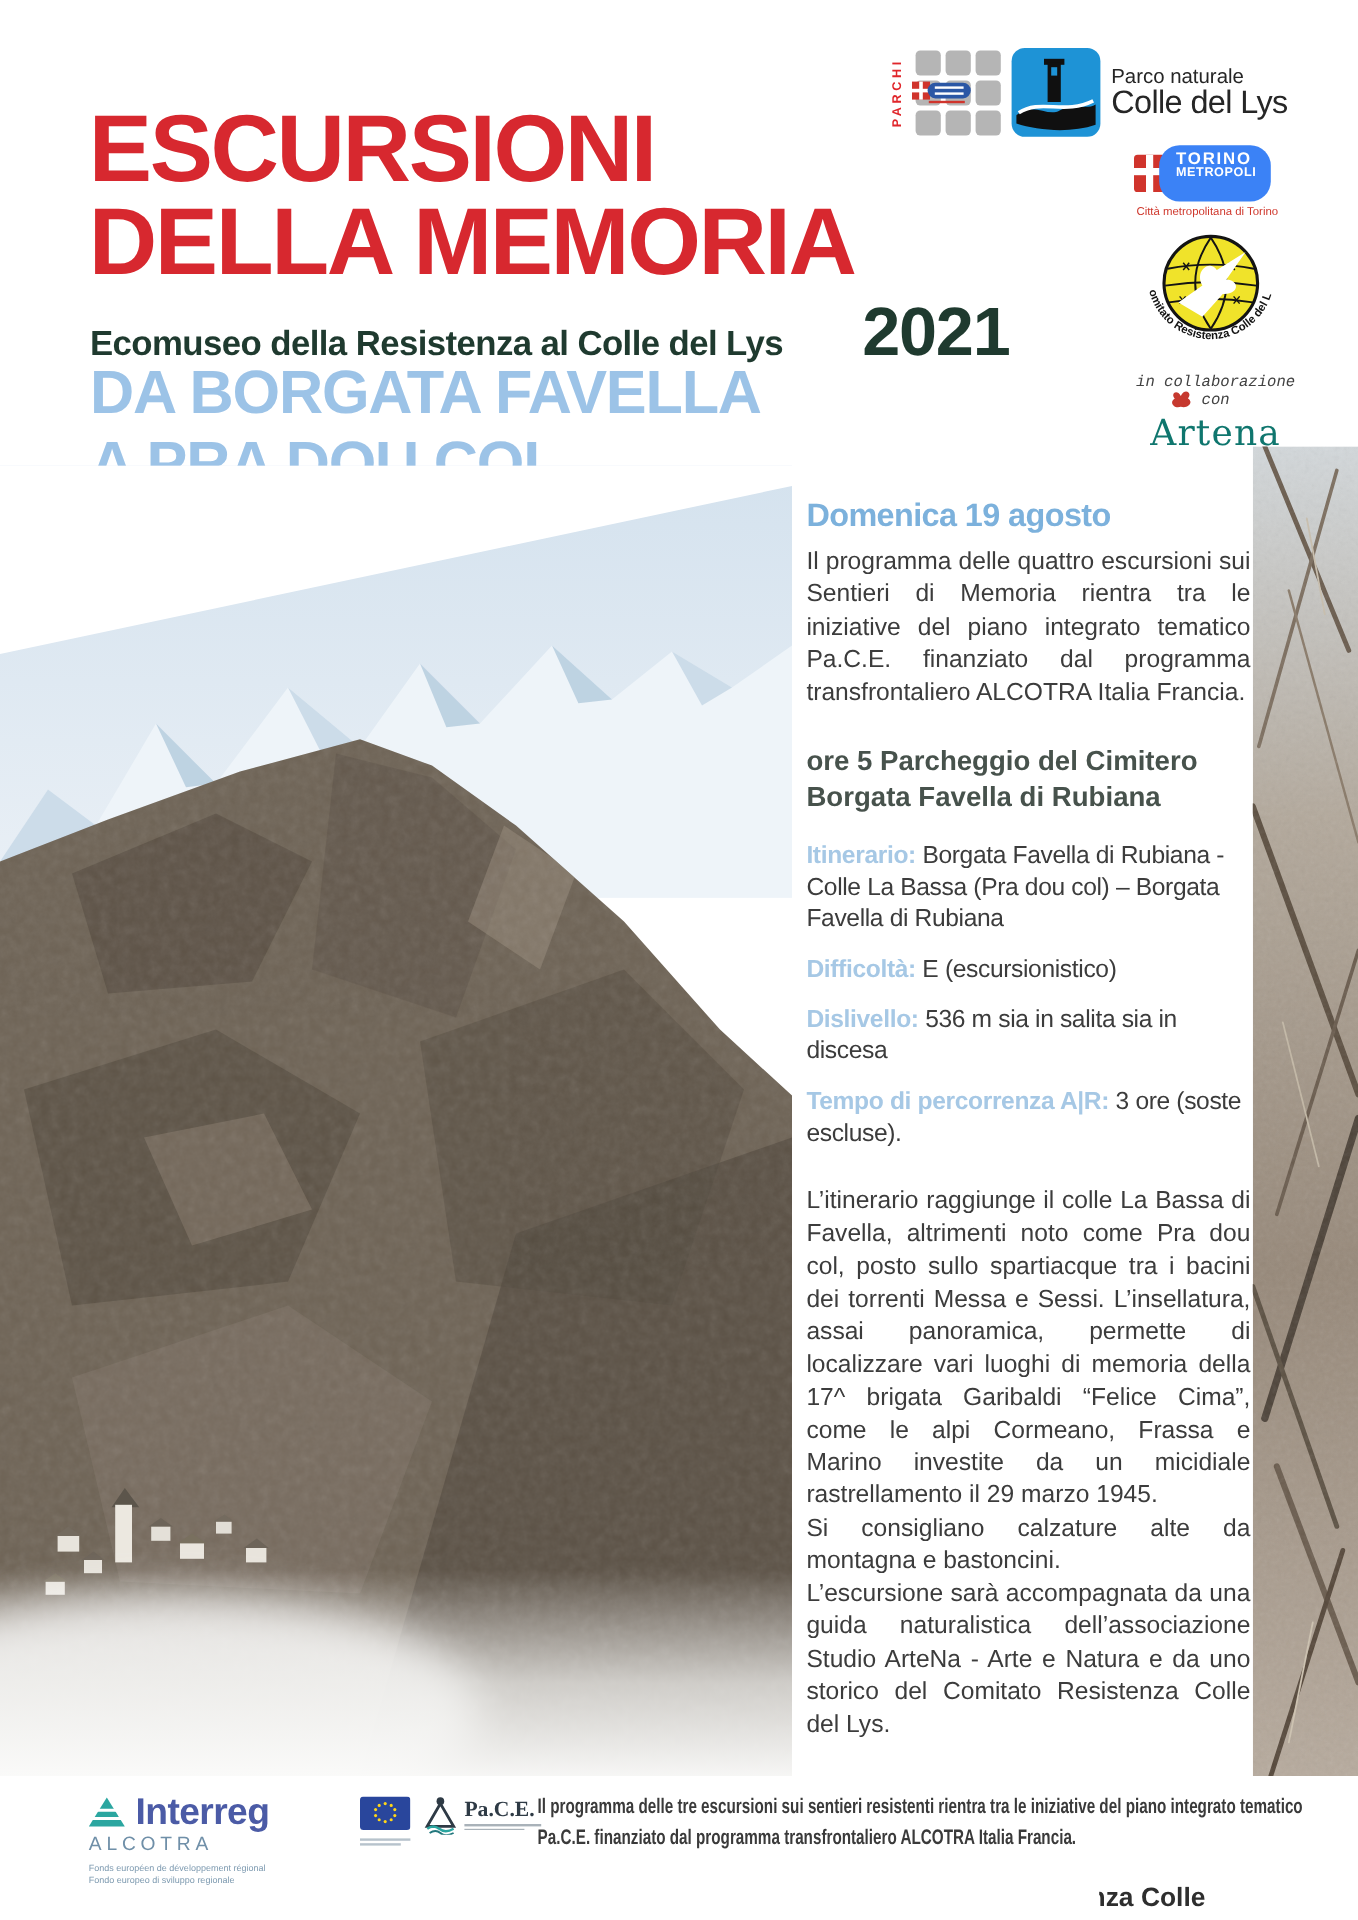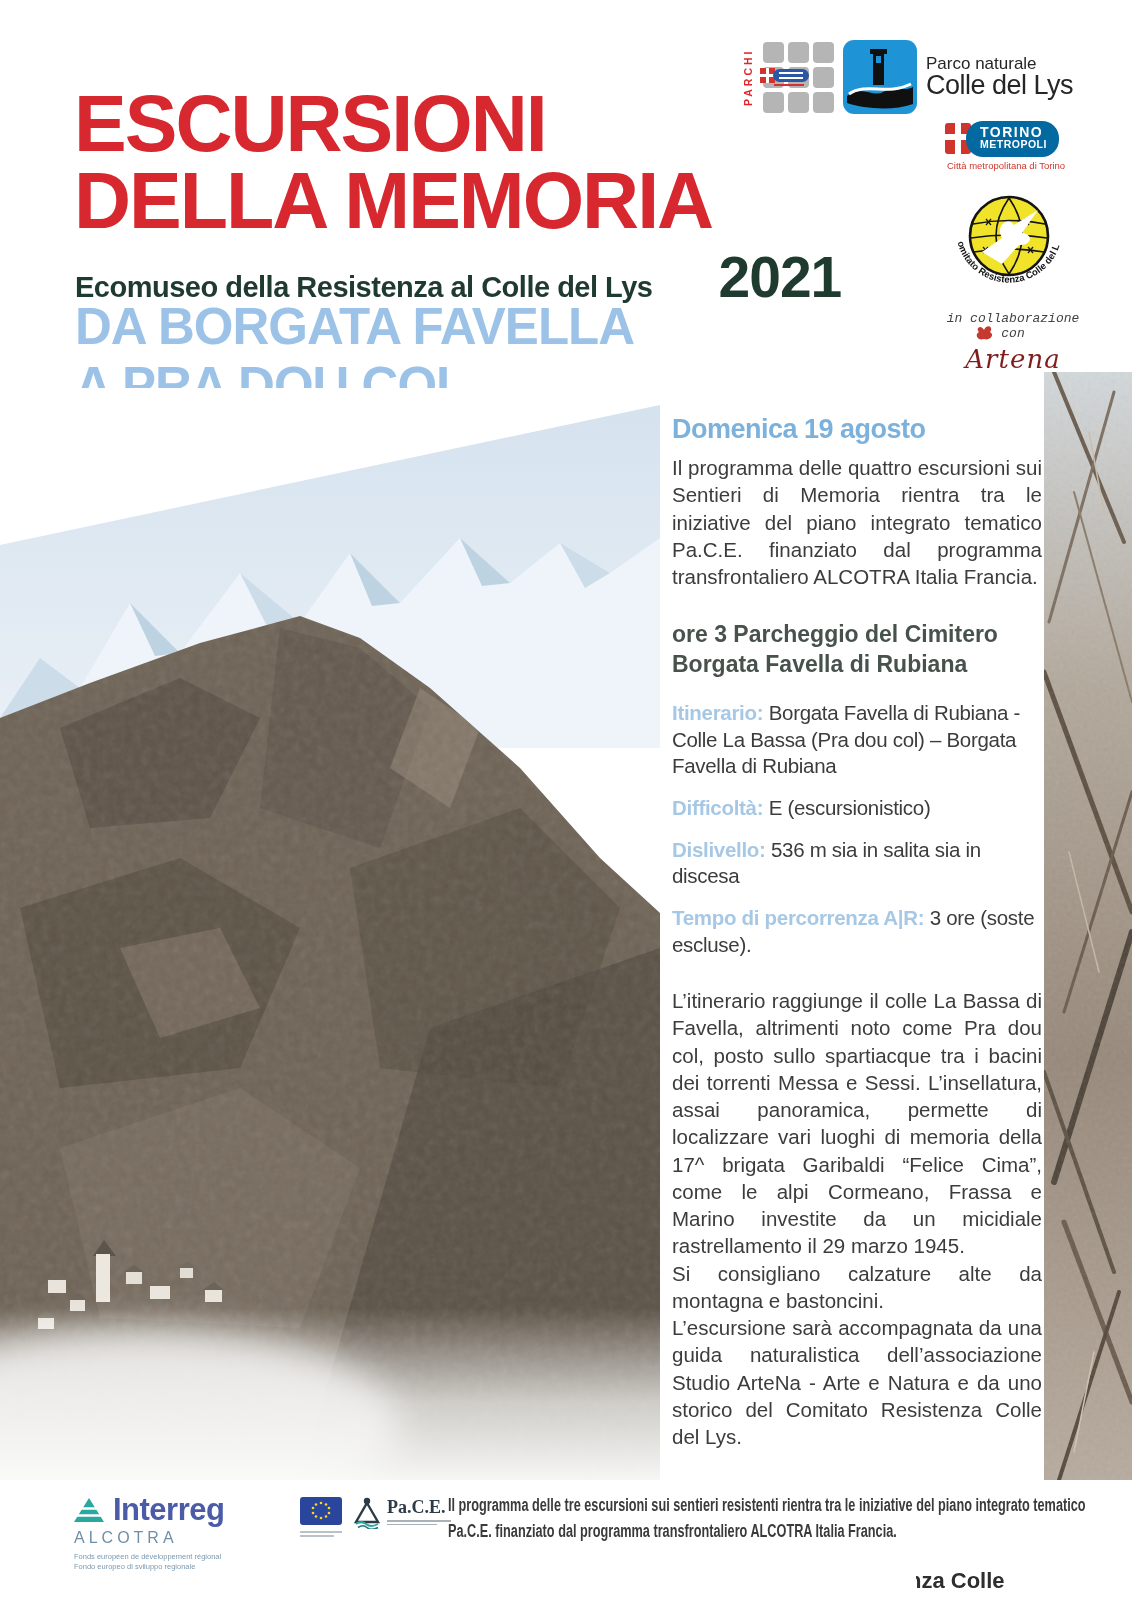--- a/index.html
+++ b/index.html
@@ -36,33 +36,33 @@
     background:#2b57a5; border-radius:7px; }
   .mini-pill i { position:absolute; left:6px; height:2px; width:24px; background:#fff; }
   .mini-bar { position:absolute; left:14px; top:16px; width:30px; height:2px; background:#d0342c; }
   .parco-blue { width:74px; height:74px; background:#1e93d6; border-radius:11px; flex:0 0 auto; }
   .parco-text { line-height:1.02; color:#262626; }
   .parco-text .l1 { font-size:17px; }
   .parco-text .l2 { font-size:27px; letter-spacing:-0.5px; }
 
   .torino-logo { position:absolute; left:944px; top:121px; }
   .torino-row { display:flex; align-items:center; }
-  .torino-pill { margin-left:-6px; background:#0369a1; border-radius:17px;
-    padding:4px 12px 7px 14px; color:#fff; line-height:1.0; }
+  .torino-pill { margin-left:-6px; background:#3b82f6; border-radius:17px;
+    padding:4px 12px 18px 14px; color:#fff; line-height:1.0; }
   .torino-pill .t1 { font-size:14px; font-weight:bold; letter-spacing:1.5px; }
   .torino-pill .t2 { font-size:10.5px; font-weight:bold; letter-spacing:0.5px; }
   .torino-caption { color:#cf372c; font-size:9.5px; margin-top:3px; margin-left:3px; }
 
   .comitato-logo { position:absolute; left:950px; top:188px; }
   .artena-block { position:absolute; left:938px; top:311px; width:150px; text-align:center; }
   .artena-pre { font-family:Liberation Mono, monospace; font-style:italic;
     font-size:13px; color:#424242; }
   .artena-name { position:relative; display:inline-block; margin-top:3px;
-    font-family:"DejaVu Serif", serif; font-style:italic; font-size:26px;
-    color:#7f1d1d; letter-spacing:1px; }
+    font-family:"DejaVu Serif", serif; font-size:30px;
+    color:#0f766e; letter-spacing:1px; }
   .artena-bfly { position:absolute; top:-11px; left:36px; }
 
   
   .photo-left { position:absolute; left:0; top:388px; width:660px; height:1092px; }
   .photo-strip { position:absolute; left:1044px; top:372px; width:88px; height:1108px; }
 
   
   .col { position:absolute; left:672px; top:414px; width:370px; }
   .date-heading { color:#7cb1dc; font-size:27px; font-weight:bold; margin-bottom:9px; letter-spacing:-0.5px; }
   .intro { font-size:20.5px; line-height:1.33; text-align:justify; margin-bottom:30px; }
@@ -302,21 +302,21 @@
         <line x1="50" y1="980" x2="30" y2="1080" stroke="#cec3b1" stroke-width="1.5"></line>
       </g>
       <rect x="0" y="0" width="88" height="1108" filter="url(#grain2)" opacity="0.3"></rect>
     </svg>
   </div>
 
   <div class="col">
     <div class="date-heading">Domenica 19 agosto</div>
     <p class="intro">Il programma delle quattro escursioni sui Sentieri di Memoria rientra tra le iniziative del piano integrato tematico Pa.C.E. finanziato dal programma transfrontaliero ALCOTRA Italia Francia.</p>
 
-    <div class="meeting">ore 3 Parcheggio del Cimitero Borgata Favella di Rubiana</div>
+    <div class="meeting">ore 5 Parcheggio del Cimitero Borgata Favella di Rubiana</div>
 
     <div class="spec">
       <span class="lbl">Itinerario:</span>
       <span>Borgata Favella di Rubiana - Colle La Bassa (Pra dou col) – Borgata Favella di Rubiana</span>
     </div>
     <div class="spec">
       <span class="lbl">Difficoltà:</span>
       <span>E (escursionistico)</span>
     </div>
     <div class="spec">

